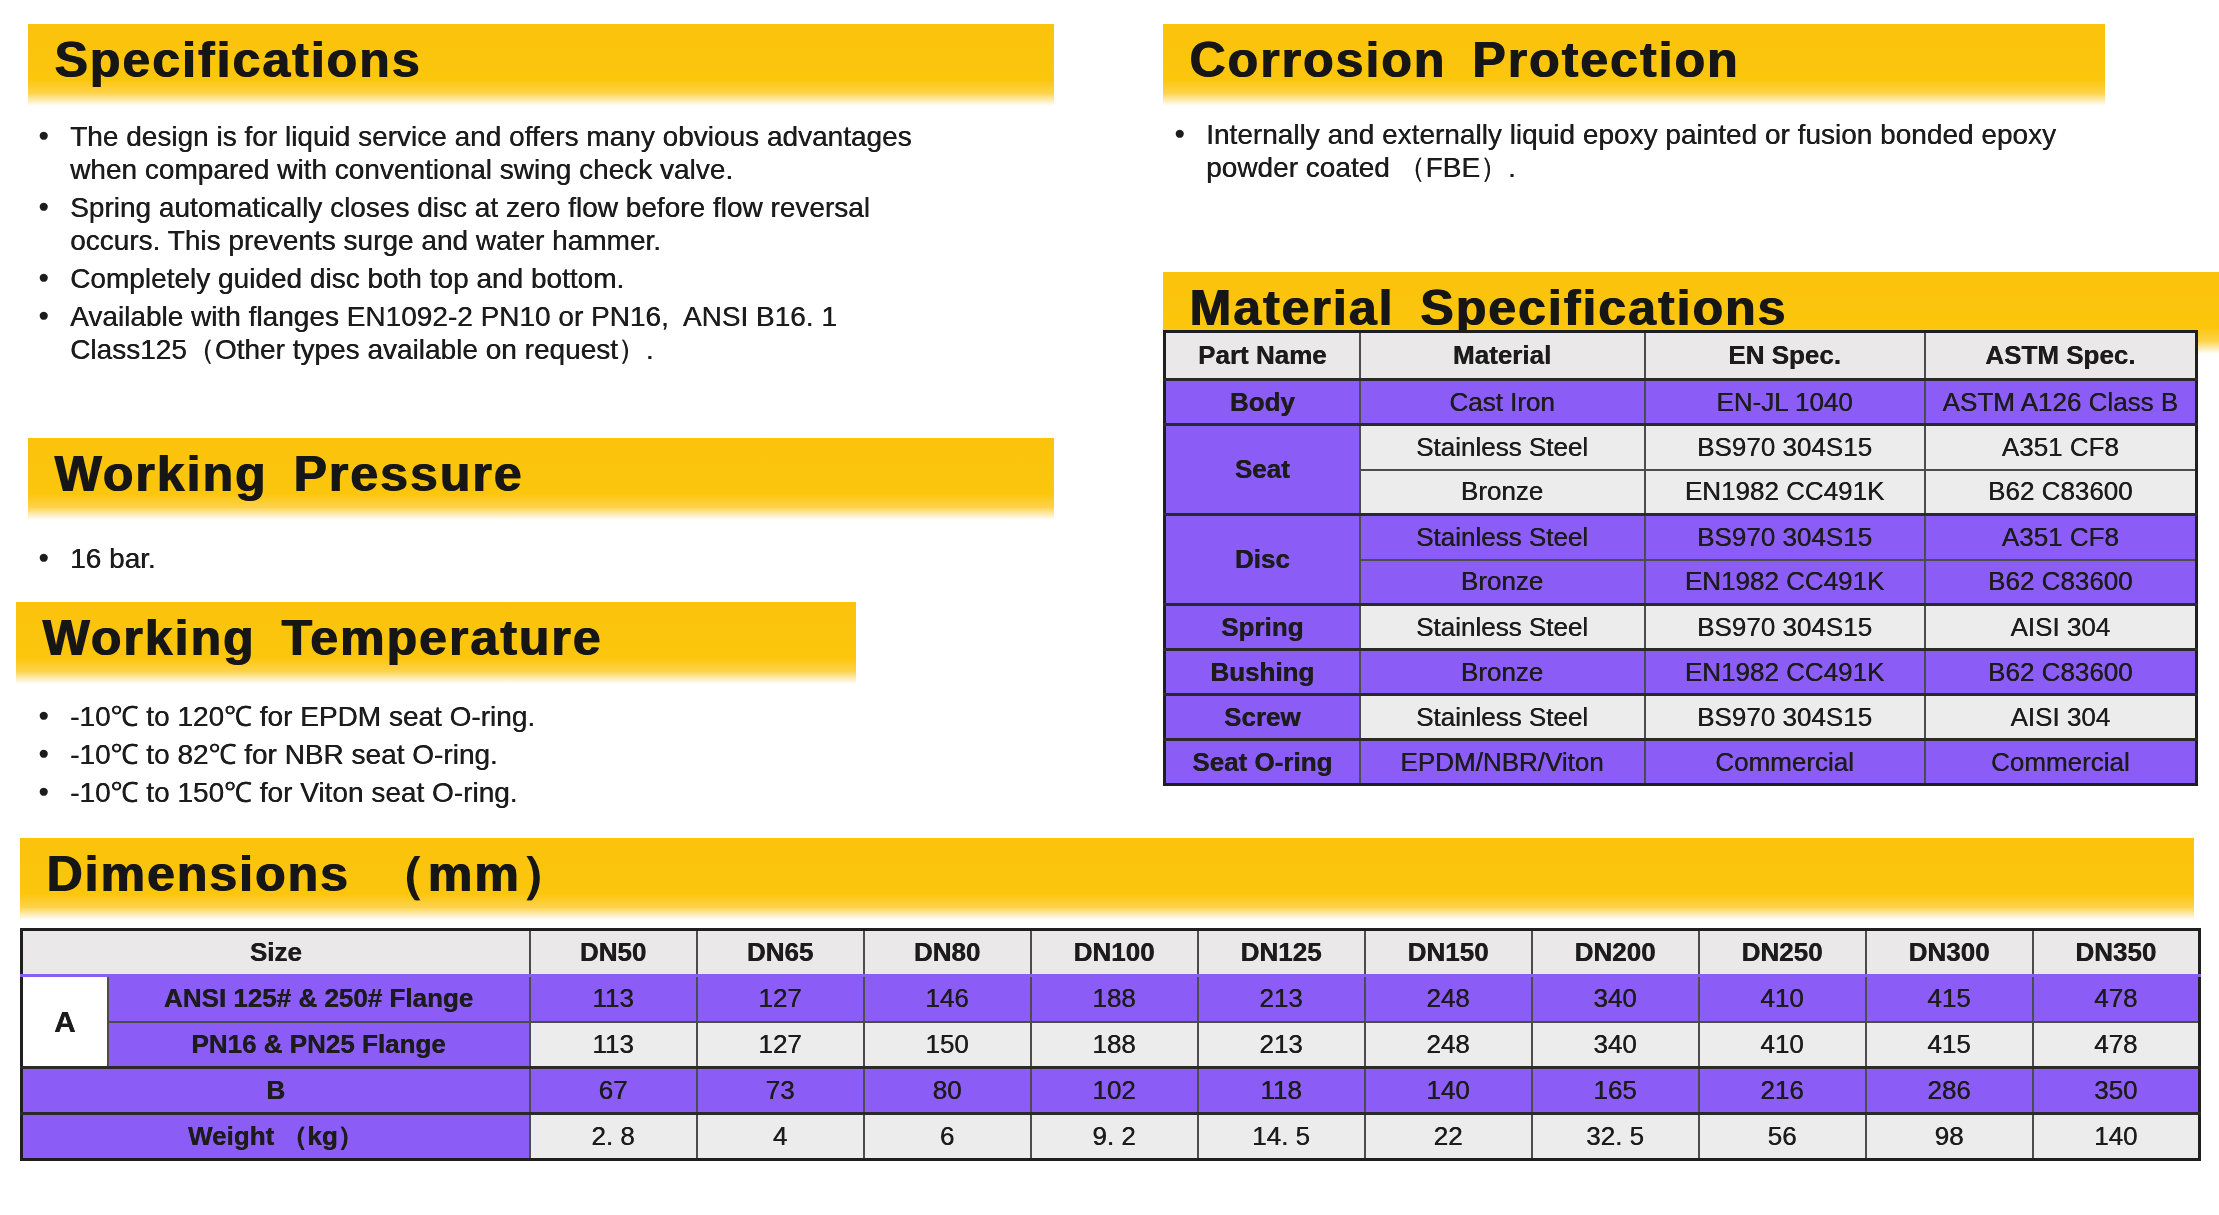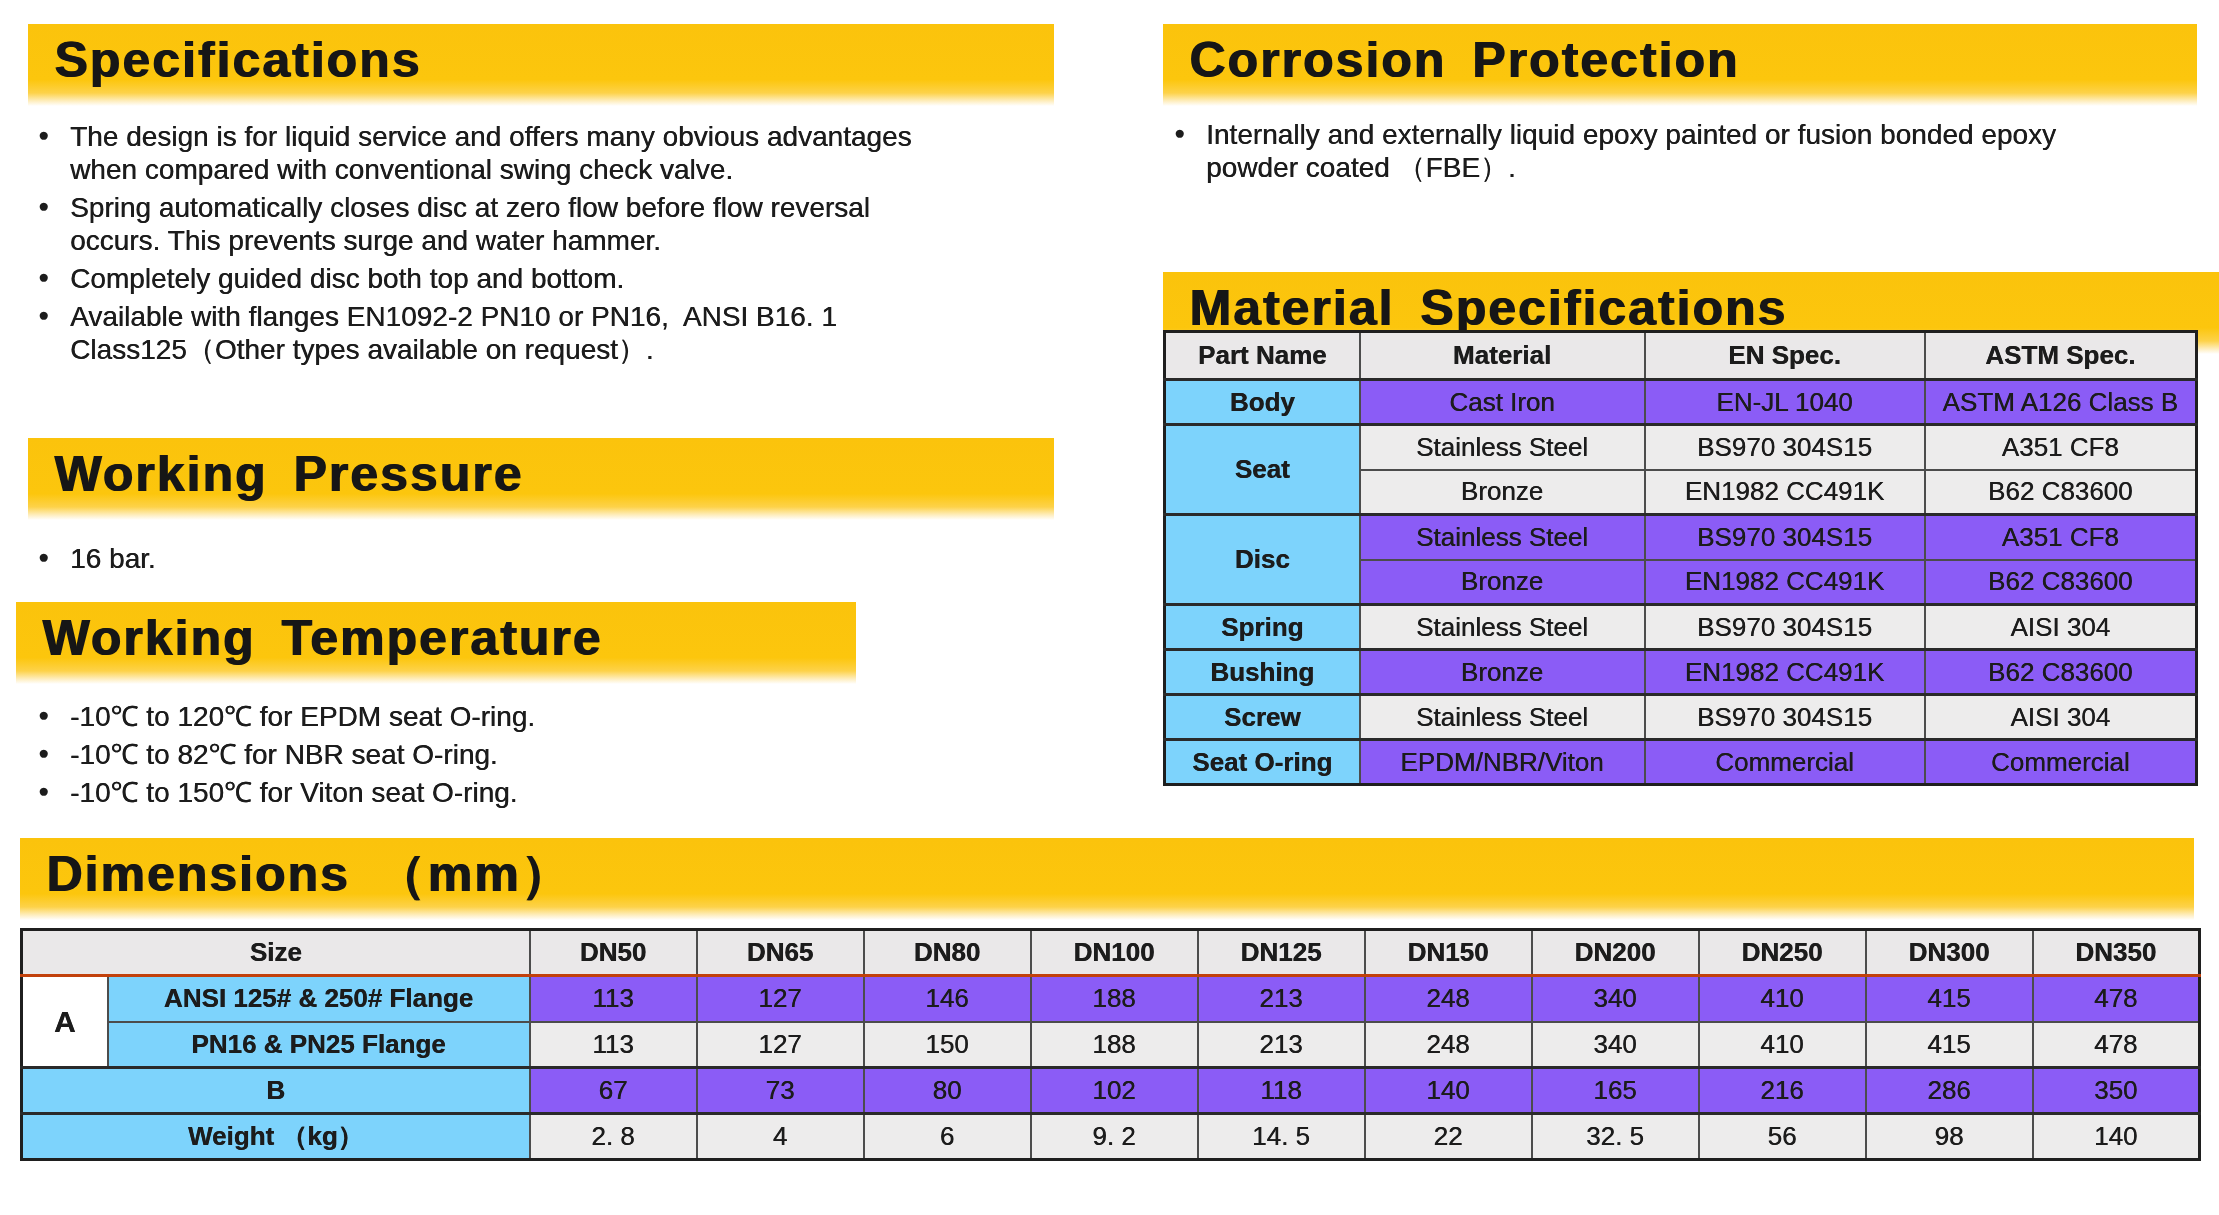--- a/index.html
+++ b/index.html
@@ -29,31 +29,31 @@
   table{border-collapse:collapse;table-layout:fixed;}
   th,td{
     border:2px solid #4c4c4c;text-align:center;vertical-align:middle;
     padding:0;font-size:26px;overflow:hidden;white-space:nowrap;
     text-shadow:0.4px 0 0 #1c1c1c;
   }
   th{font-weight:bold;}
   .gray{background:#eae8e9;}
   tr.shade td.data{background:#edecec;}
   tr.plain td.data{background:#8b5cf6;}
-  td.part, td.lbl{background:#7dd3fc;font-weight:bold;}
+  td.part, td.lbl{background:#8b5cf6;font-weight:bold;}
   
   #ms-table{width:1032px;border-radius:12px;}
   #ms-table tr{height:45px;}
   #ms-table tr.hdr{height:48px;}
   #ms-table{border:3px solid #1f1f1f;}
   #ms-table tr.gsep td{border-top:3px solid #2a2a2a;}
   
   #dim-table{width:2180px;border:3px solid #1f1f1f;}
   #dim-table tr{height:46px;}
-  #dim-table tr.hdr th{border-bottom:3px solid #c2410c;margin-top:16px;}
+  #dim-table tr.hdr th{border-bottom:3px solid #8b5cf6;margin-top:16px;}
   #dim-table tr.t3 td{border-top:3px solid #2a2a2a;}
   td.acell{background:#ffffff;font-weight:bold;font-size:30px;}
 </style>
 </head>
 <body>
 
 <main>
 
   <header class="abs bar" style="left:28px;top:24px;width:1026px;">
     <h2>Specifications</h2>
@@ -80,21 +80,21 @@
   <header class="abs bar" style="left:16px;top:602px;width:840px;">
     <h2>Working Temperature</h2>
   </header>
 
   <ul class="abs bullets" style="left:34px;top:700px;width:1000px;">
     <li><span class="dot">●</span><span>-10℃ to 120℃ for EPDM seat O-ring.</span></li>
     <li><span class="dot">●</span><span>-10℃ to 82℃ for NBR seat O-ring.</span></li>
     <li><span class="dot">●</span><span>-10℃ to 150℃ for Viton seat O-ring.</span></li>
   </ul>
 
-  <header class="abs bar" style="left:1163px;top:24px;width:1034px;">
+  <header class="abs bar" style="left:1163px;top:24px;width:942px;">
     <h2>Corrosion Protection</h2>
   </header>
 
   <ul class="abs bullets" style="left:1170px;top:118px;width:1040px;">
     <li><span class="dot">●</span><span>Internally and externally liquid epoxy painted or fusion bonded epoxy
 powder coated （FBE）.</span></li>
   </ul>
 
   <header class="abs bar" style="left:1163px;top:236px;width:1188px;margin-top:36px;">
     <h2>Material Specifications</h2>

